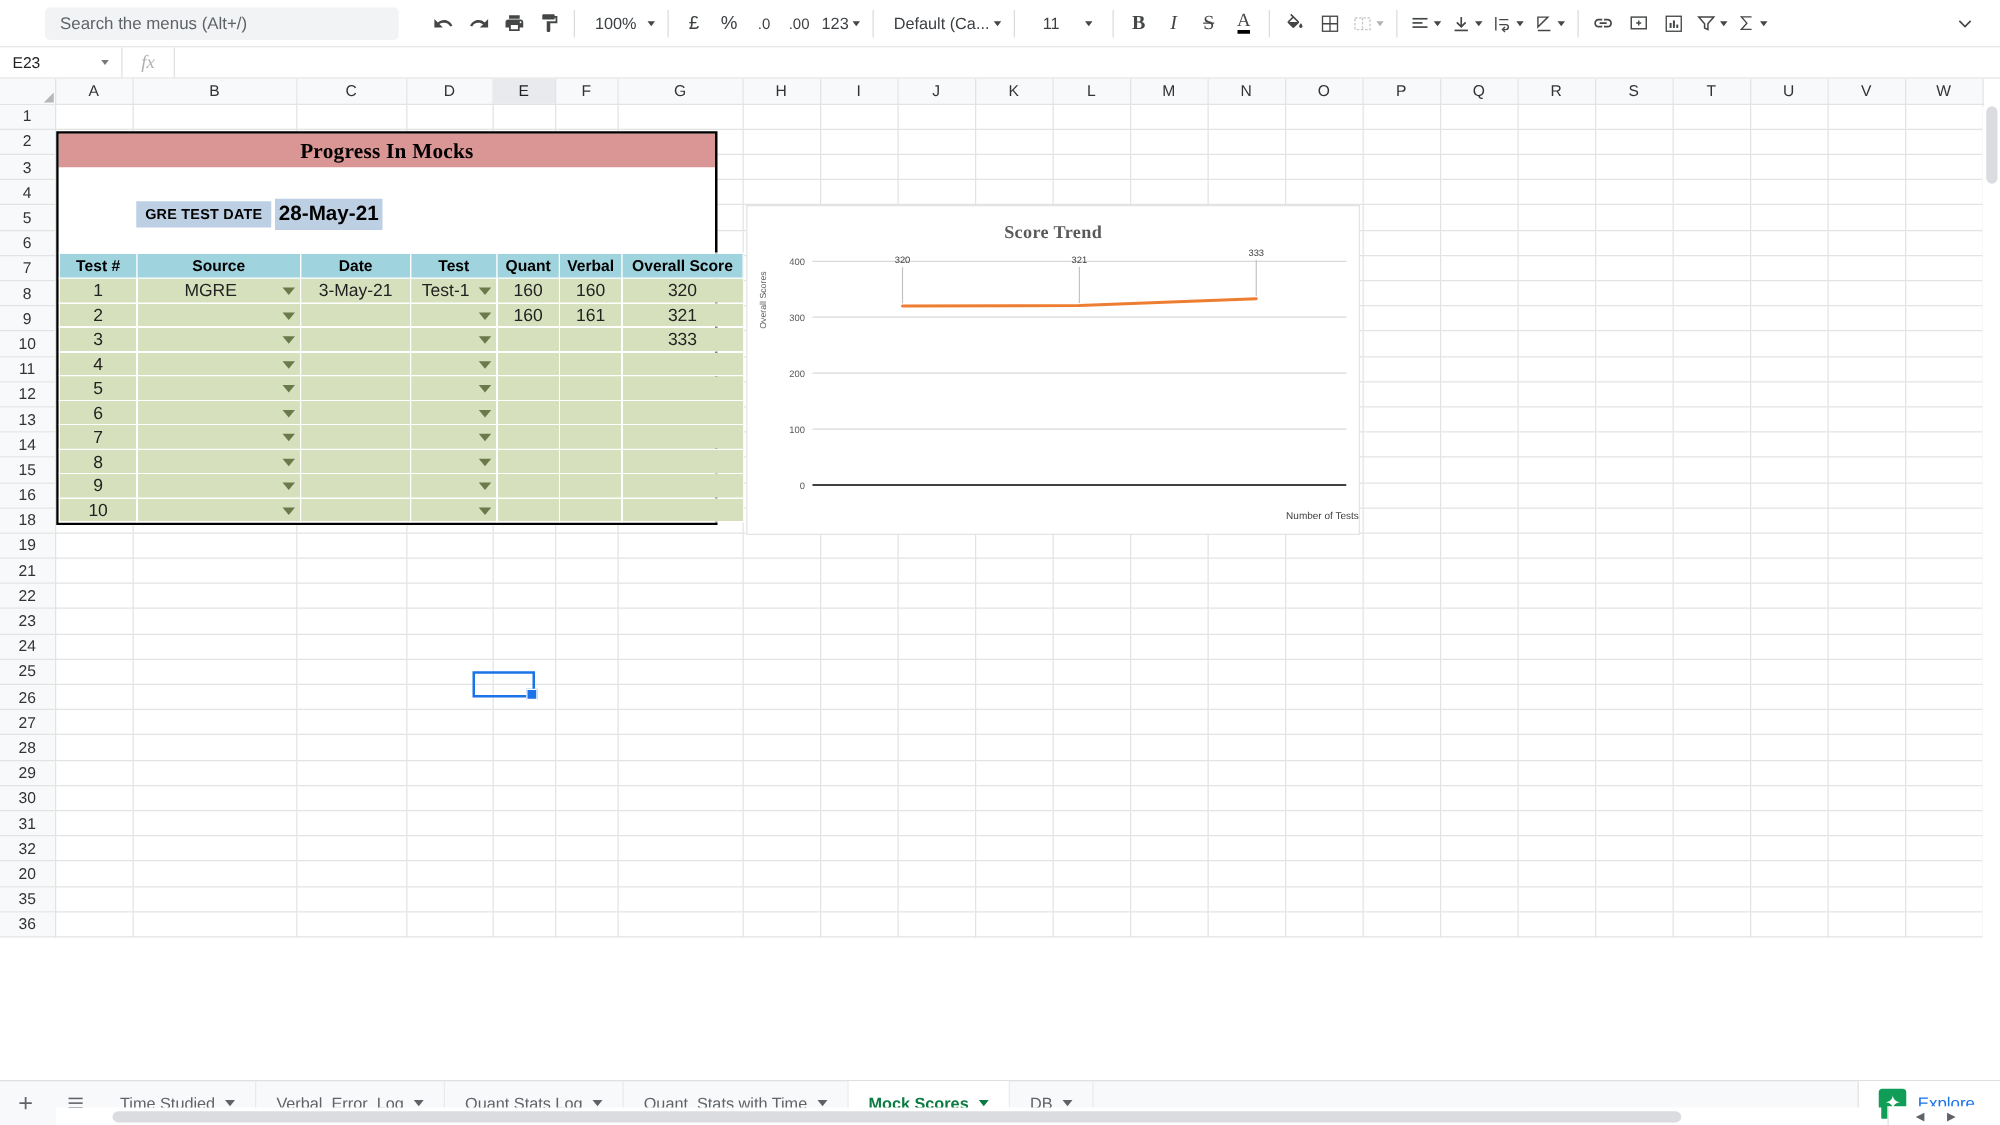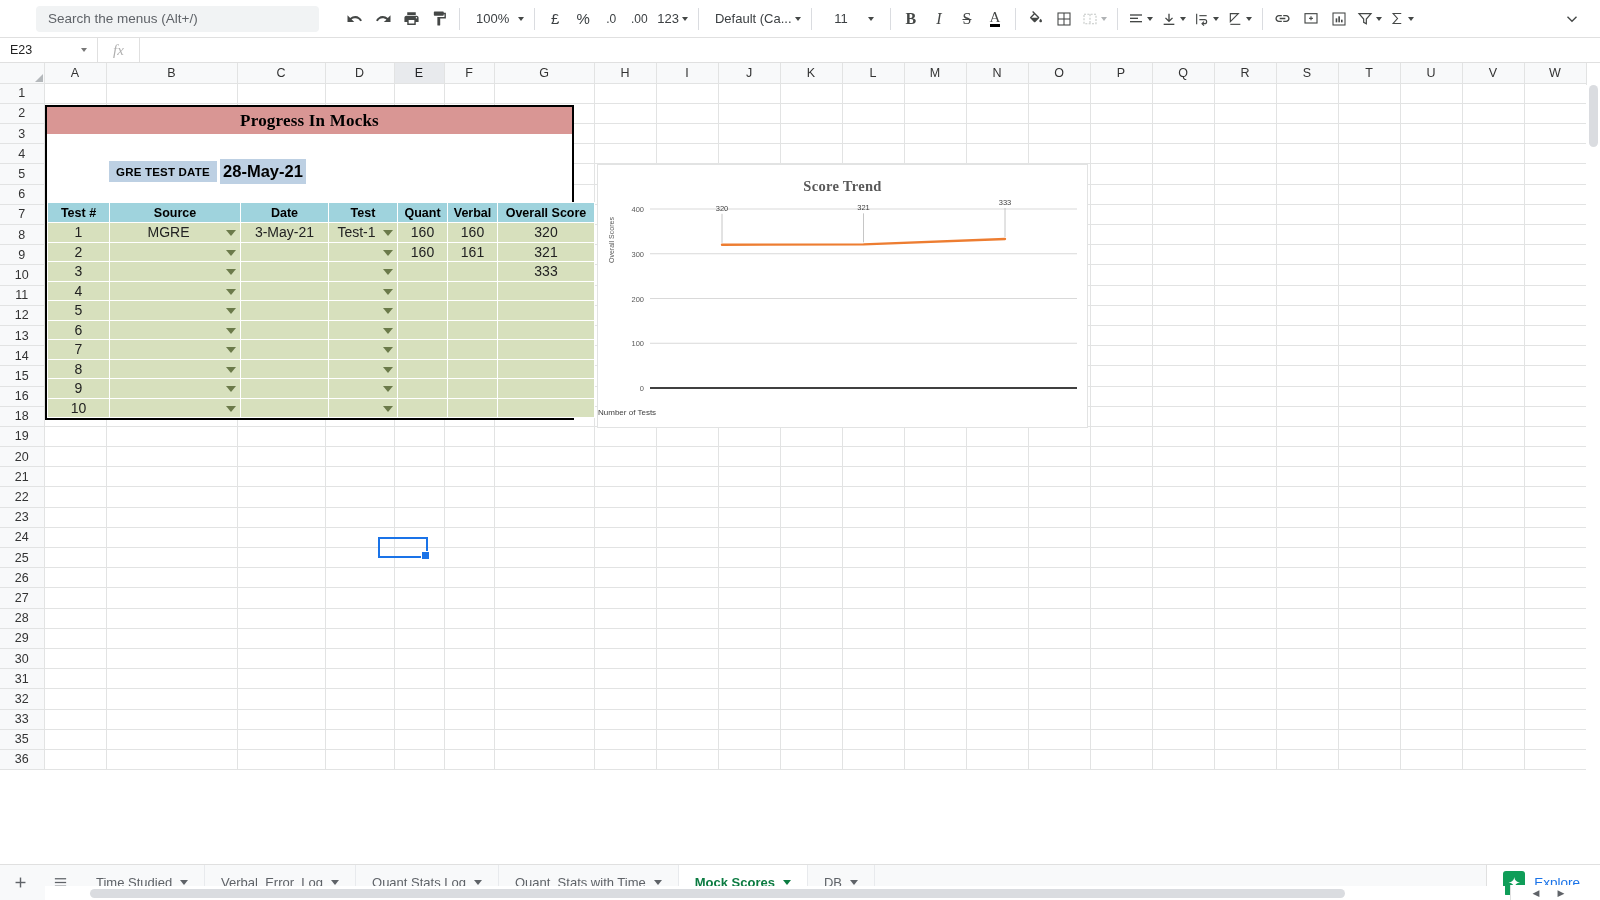--- a/index.html
+++ b/index.html
@@ -209,21 +209,21 @@
     letter-spacing: .3px;
   }
   .ch-ylab {
     position: absolute; left: 10px; top: 98px;
     font-size: 7px; color: #595959;
     transform: rotate(-90deg); transform-origin: left top;
     white-space: nowrap;
   }
   .ch-xlab {
     position: absolute; left: 0; right: 0; bottom: 10px;
-    text-align: left; font-size: 8px; color: #404040;
+    text-align: right; font-size: 8px; color: #404040;
   }
 
   
   #selcell {
     position: absolute;
     left: 378px; top: 474px;
     width: 50px; height: 21px;
     border: 2px solid #1a73e8;
     background: transparent;
     z-index: 5;
@@ -1001,359 +1001,333 @@
           <td style="width: 62px;"></td>
           <td style="width: 62px;"></td>
           <td style="width: 62px;"></td>
           <td style="width: 62px;"></td>
           <td style="width: 62px;"></td>
           <td style="width: 62px;"></td>
           <td style="width: 62px;"></td>
           <td style="width: 62px;"></td>
         </tr>
         <tr>
+          <td class="rowhdr">21</td>
+          <td style="width: 62px;"></td>
+          <td style="width: 131px;"></td>
+          <td style="width: 88px;"></td>
+          <td style="width: 69px;"></td>
+          <td style="width: 50px;"></td>
+          <td style="width: 50px;"></td>
+          <td style="width: 100px;"></td>
+          <td style="width: 62px;"></td>
+          <td style="width: 62px;"></td>
+          <td style="width: 62px;"></td>
+          <td style="width: 62px;"></td>
+          <td style="width: 62px;"></td>
+          <td style="width: 62px;"></td>
+          <td style="width: 62px;"></td>
+          <td style="width: 62px;"></td>
+          <td style="width: 62px;"></td>
+          <td style="width: 62px;"></td>
+          <td style="width: 62px;"></td>
+          <td style="width: 62px;"></td>
+          <td style="width: 62px;"></td>
+          <td style="width: 62px;"></td>
+          <td style="width: 62px;"></td>
+          <td style="width: 62px;"></td>
+        </tr>
+        <tr>
+          <td class="rowhdr">22</td>
+          <td style="width: 62px;"></td>
+          <td style="width: 131px;"></td>
+          <td style="width: 88px;"></td>
+          <td style="width: 69px;"></td>
+          <td style="width: 50px;"></td>
+          <td style="width: 50px;"></td>
+          <td style="width: 100px;"></td>
+          <td style="width: 62px;"></td>
+          <td style="width: 62px;"></td>
+          <td style="width: 62px;"></td>
+          <td style="width: 62px;"></td>
+          <td style="width: 62px;"></td>
+          <td style="width: 62px;"></td>
+          <td style="width: 62px;"></td>
+          <td style="width: 62px;"></td>
+          <td style="width: 62px;"></td>
+          <td style="width: 62px;"></td>
+          <td style="width: 62px;"></td>
+          <td style="width: 62px;"></td>
+          <td style="width: 62px;"></td>
+          <td style="width: 62px;"></td>
+          <td style="width: 62px;"></td>
+          <td style="width: 62px;"></td>
+        </tr>
+        <tr>
+          <td class="rowhdr">23</td>
+          <td style="width: 62px;"></td>
+          <td style="width: 131px;"></td>
+          <td style="width: 88px;"></td>
+          <td style="width: 69px;"></td>
+          <td style="width: 50px;"></td>
+          <td style="width: 50px;"></td>
+          <td style="width: 100px;"></td>
+          <td style="width: 62px;"></td>
+          <td style="width: 62px;"></td>
+          <td style="width: 62px;"></td>
+          <td style="width: 62px;"></td>
+          <td style="width: 62px;"></td>
+          <td style="width: 62px;"></td>
+          <td style="width: 62px;"></td>
+          <td style="width: 62px;"></td>
+          <td style="width: 62px;"></td>
+          <td style="width: 62px;"></td>
+          <td style="width: 62px;"></td>
+          <td style="width: 62px;"></td>
+          <td style="width: 62px;"></td>
+          <td style="width: 62px;"></td>
+          <td style="width: 62px;"></td>
+          <td style="width: 62px;"></td>
+        </tr>
+        <tr>
+          <td class="rowhdr">24</td>
+          <td style="width: 62px;"></td>
+          <td style="width: 131px;"></td>
+          <td style="width: 88px;"></td>
+          <td style="width: 69px;"></td>
+          <td style="width: 50px;"></td>
+          <td style="width: 50px;"></td>
+          <td style="width: 100px;"></td>
+          <td style="width: 62px;"></td>
+          <td style="width: 62px;"></td>
+          <td style="width: 62px;"></td>
+          <td style="width: 62px;"></td>
+          <td style="width: 62px;"></td>
+          <td style="width: 62px;"></td>
+          <td style="width: 62px;"></td>
+          <td style="width: 62px;"></td>
+          <td style="width: 62px;"></td>
+          <td style="width: 62px;"></td>
+          <td style="width: 62px;"></td>
+          <td style="width: 62px;"></td>
+          <td style="width: 62px;"></td>
+          <td style="width: 62px;"></td>
+          <td style="width: 62px;"></td>
+          <td style="width: 62px;"></td>
+        </tr>
+        <tr>
+          <td class="rowhdr">25</td>
+          <td style="width: 62px;"></td>
+          <td style="width: 131px;"></td>
+          <td style="width: 88px;"></td>
+          <td style="width: 69px;"></td>
+          <td style="width: 50px;"></td>
+          <td style="width: 50px;"></td>
+          <td style="width: 100px;"></td>
+          <td style="width: 62px;"></td>
+          <td style="width: 62px;"></td>
+          <td style="width: 62px;"></td>
+          <td style="width: 62px;"></td>
+          <td style="width: 62px;"></td>
+          <td style="width: 62px;"></td>
+          <td style="width: 62px;"></td>
+          <td style="width: 62px;"></td>
+          <td style="width: 62px;"></td>
+          <td style="width: 62px;"></td>
+          <td style="width: 62px;"></td>
+          <td style="width: 62px;"></td>
+          <td style="width: 62px;"></td>
+          <td style="width: 62px;"></td>
+          <td style="width: 62px;"></td>
+          <td style="width: 62px;"></td>
+        </tr>
+        <tr>
+          <td class="rowhdr">26</td>
+          <td style="width: 62px;"></td>
+          <td style="width: 131px;"></td>
+          <td style="width: 88px;"></td>
+          <td style="width: 69px;"></td>
+          <td style="width: 50px;"></td>
+          <td style="width: 50px;"></td>
+          <td style="width: 100px;"></td>
+          <td style="width: 62px;"></td>
+          <td style="width: 62px;"></td>
+          <td style="width: 62px;"></td>
+          <td style="width: 62px;"></td>
+          <td style="width: 62px;"></td>
+          <td style="width: 62px;"></td>
+          <td style="width: 62px;"></td>
+          <td style="width: 62px;"></td>
+          <td style="width: 62px;"></td>
+          <td style="width: 62px;"></td>
+          <td style="width: 62px;"></td>
+          <td style="width: 62px;"></td>
+          <td style="width: 62px;"></td>
+          <td style="width: 62px;"></td>
+          <td style="width: 62px;"></td>
+          <td style="width: 62px;"></td>
+        </tr>
+        <tr>
+          <td class="rowhdr">27</td>
+          <td style="width: 62px;"></td>
+          <td style="width: 131px;"></td>
+          <td style="width: 88px;"></td>
+          <td style="width: 69px;"></td>
+          <td style="width: 50px;"></td>
+          <td style="width: 50px;"></td>
+          <td style="width: 100px;"></td>
+          <td style="width: 62px;"></td>
+          <td style="width: 62px;"></td>
+          <td style="width: 62px;"></td>
+          <td style="width: 62px;"></td>
+          <td style="width: 62px;"></td>
+          <td style="width: 62px;"></td>
+          <td style="width: 62px;"></td>
+          <td style="width: 62px;"></td>
+          <td style="width: 62px;"></td>
+          <td style="width: 62px;"></td>
+          <td style="width: 62px;"></td>
+          <td style="width: 62px;"></td>
+          <td style="width: 62px;"></td>
+          <td style="width: 62px;"></td>
+          <td style="width: 62px;"></td>
+          <td style="width: 62px;"></td>
+        </tr>
+        <tr>
+          <td class="rowhdr">28</td>
+          <td style="width: 62px;"></td>
+          <td style="width: 131px;"></td>
+          <td style="width: 88px;"></td>
+          <td style="width: 69px;"></td>
+          <td style="width: 50px;"></td>
+          <td style="width: 50px;"></td>
+          <td style="width: 100px;"></td>
+          <td style="width: 62px;"></td>
+          <td style="width: 62px;"></td>
+          <td style="width: 62px;"></td>
+          <td style="width: 62px;"></td>
+          <td style="width: 62px;"></td>
+          <td style="width: 62px;"></td>
+          <td style="width: 62px;"></td>
+          <td style="width: 62px;"></td>
+          <td style="width: 62px;"></td>
+          <td style="width: 62px;"></td>
+          <td style="width: 62px;"></td>
+          <td style="width: 62px;"></td>
+          <td style="width: 62px;"></td>
+          <td style="width: 62px;"></td>
+          <td style="width: 62px;"></td>
+          <td style="width: 62px;"></td>
+        </tr>
+        <tr>
+          <td class="rowhdr">29</td>
+          <td style="width: 62px;"></td>
+          <td style="width: 131px;"></td>
+          <td style="width: 88px;"></td>
+          <td style="width: 69px;"></td>
+          <td style="width: 50px;"></td>
+          <td style="width: 50px;"></td>
+          <td style="width: 100px;"></td>
+          <td style="width: 62px;"></td>
+          <td style="width: 62px;"></td>
+          <td style="width: 62px;"></td>
+          <td style="width: 62px;"></td>
+          <td style="width: 62px;"></td>
+          <td style="width: 62px;"></td>
+          <td style="width: 62px;"></td>
+          <td style="width: 62px;"></td>
+          <td style="width: 62px;"></td>
+          <td style="width: 62px;"></td>
+          <td style="width: 62px;"></td>
+          <td style="width: 62px;"></td>
+          <td style="width: 62px;"></td>
+          <td style="width: 62px;"></td>
+          <td style="width: 62px;"></td>
+          <td style="width: 62px;"></td>
+        </tr>
+        <tr>
+          <td class="rowhdr">30</td>
+          <td style="width: 62px;"></td>
+          <td style="width: 131px;"></td>
+          <td style="width: 88px;"></td>
+          <td style="width: 69px;"></td>
+          <td style="width: 50px;"></td>
+          <td style="width: 50px;"></td>
+          <td style="width: 100px;"></td>
+          <td style="width: 62px;"></td>
+          <td style="width: 62px;"></td>
+          <td style="width: 62px;"></td>
+          <td style="width: 62px;"></td>
+          <td style="width: 62px;"></td>
+          <td style="width: 62px;"></td>
+          <td style="width: 62px;"></td>
+          <td style="width: 62px;"></td>
+          <td style="width: 62px;"></td>
+          <td style="width: 62px;"></td>
+          <td style="width: 62px;"></td>
+          <td style="width: 62px;"></td>
+          <td style="width: 62px;"></td>
+          <td style="width: 62px;"></td>
+          <td style="width: 62px;"></td>
+          <td style="width: 62px;"></td>
+        </tr>
+        <tr>
+          <td class="rowhdr">31</td>
+          <td style="width: 62px;"></td>
+          <td style="width: 131px;"></td>
+          <td style="width: 88px;"></td>
+          <td style="width: 69px;"></td>
+          <td style="width: 50px;"></td>
+          <td style="width: 50px;"></td>
+          <td style="width: 100px;"></td>
+          <td style="width: 62px;"></td>
+          <td style="width: 62px;"></td>
+          <td style="width: 62px;"></td>
+          <td style="width: 62px;"></td>
+          <td style="width: 62px;"></td>
+          <td style="width: 62px;"></td>
+          <td style="width: 62px;"></td>
+          <td style="width: 62px;"></td>
+          <td style="width: 62px;"></td>
+          <td style="width: 62px;"></td>
+          <td style="width: 62px;"></td>
+          <td style="width: 62px;"></td>
+          <td style="width: 62px;"></td>
+          <td style="width: 62px;"></td>
+          <td style="width: 62px;"></td>
+          <td style="width: 62px;"></td>
+        </tr>
+        <tr>
+          <td class="rowhdr">32</td>
+          <td style="width: 62px;"></td>
+          <td style="width: 131px;"></td>
+          <td style="width: 88px;"></td>
+          <td style="width: 69px;"></td>
+          <td style="width: 50px;"></td>
+          <td style="width: 50px;"></td>
+          <td style="width: 100px;"></td>
+          <td style="width: 62px;"></td>
+          <td style="width: 62px;"></td>
+          <td style="width: 62px;"></td>
+          <td style="width: 62px;"></td>
+          <td style="width: 62px;"></td>
+          <td style="width: 62px;"></td>
+          <td style="width: 62px;"></td>
+          <td style="width: 62px;"></td>
+          <td style="width: 62px;"></td>
+          <td style="width: 62px;"></td>
+          <td style="width: 62px;"></td>
+          <td style="width: 62px;"></td>
+          <td style="width: 62px;"></td>
+          <td style="width: 62px;"></td>
+          <td style="width: 62px;"></td>
+          <td style="width: 62px;"></td>
+        </tr>
+        <tr>
           <td class="rowhdr">20</td>
-          <td style="width: 62px;"></td>
-          <td style="width: 131px;"></td>
-          <td style="width: 88px;"></td>
-          <td style="width: 69px;"></td>
-          <td style="width: 50px;"></td>
-          <td style="width: 50px;"></td>
-          <td style="width: 100px;"></td>
-          <td style="width: 62px;"></td>
-          <td style="width: 62px;"></td>
-          <td style="width: 62px;"></td>
-          <td style="width: 62px;"></td>
-          <td style="width: 62px;"></td>
-          <td style="width: 62px;"></td>
-          <td style="width: 62px;"></td>
-          <td style="width: 62px;"></td>
-          <td style="width: 62px;"></td>
-          <td style="width: 62px;"></td>
-          <td style="width: 62px;"></td>
-          <td style="width: 62px;"></td>
-          <td style="width: 62px;"></td>
-          <td style="width: 62px;"></td>
-          <td style="width: 62px;"></td>
-          <td style="width: 62px;"></td>
-        </tr>
-        <tr>
-          <td class="rowhdr">21</td>
-          <td style="width: 62px;"></td>
-          <td style="width: 131px;"></td>
-          <td style="width: 88px;"></td>
-          <td style="width: 69px;"></td>
-          <td style="width: 50px;"></td>
-          <td style="width: 50px;"></td>
-          <td style="width: 100px;"></td>
-          <td style="width: 62px;"></td>
-          <td style="width: 62px;"></td>
-          <td style="width: 62px;"></td>
-          <td style="width: 62px;"></td>
-          <td style="width: 62px;"></td>
-          <td style="width: 62px;"></td>
-          <td style="width: 62px;"></td>
-          <td style="width: 62px;"></td>
-          <td style="width: 62px;"></td>
-          <td style="width: 62px;"></td>
-          <td style="width: 62px;"></td>
-          <td style="width: 62px;"></td>
-          <td style="width: 62px;"></td>
-          <td style="width: 62px;"></td>
-          <td style="width: 62px;"></td>
-          <td style="width: 62px;"></td>
-        </tr>
-        <tr>
-          <td class="rowhdr">22</td>
-          <td style="width: 62px;"></td>
-          <td style="width: 131px;"></td>
-          <td style="width: 88px;"></td>
-          <td style="width: 69px;"></td>
-          <td style="width: 50px;"></td>
-          <td style="width: 50px;"></td>
-          <td style="width: 100px;"></td>
-          <td style="width: 62px;"></td>
-          <td style="width: 62px;"></td>
-          <td style="width: 62px;"></td>
-          <td style="width: 62px;"></td>
-          <td style="width: 62px;"></td>
-          <td style="width: 62px;"></td>
-          <td style="width: 62px;"></td>
-          <td style="width: 62px;"></td>
-          <td style="width: 62px;"></td>
-          <td style="width: 62px;"></td>
-          <td style="width: 62px;"></td>
-          <td style="width: 62px;"></td>
-          <td style="width: 62px;"></td>
-          <td style="width: 62px;"></td>
-          <td style="width: 62px;"></td>
-          <td style="width: 62px;"></td>
-        </tr>
-        <tr>
-          <td class="rowhdr">23</td>
-          <td style="width: 62px;"></td>
-          <td style="width: 131px;"></td>
-          <td style="width: 88px;"></td>
-          <td style="width: 69px;"></td>
-          <td style="width: 50px;"></td>
-          <td style="width: 50px;"></td>
-          <td style="width: 100px;"></td>
-          <td style="width: 62px;"></td>
-          <td style="width: 62px;"></td>
-          <td style="width: 62px;"></td>
-          <td style="width: 62px;"></td>
-          <td style="width: 62px;"></td>
-          <td style="width: 62px;"></td>
-          <td style="width: 62px;"></td>
-          <td style="width: 62px;"></td>
-          <td style="width: 62px;"></td>
-          <td style="width: 62px;"></td>
-          <td style="width: 62px;"></td>
-          <td style="width: 62px;"></td>
-          <td style="width: 62px;"></td>
-          <td style="width: 62px;"></td>
-          <td style="width: 62px;"></td>
-          <td style="width: 62px;"></td>
-        </tr>
-        <tr>
-          <td class="rowhdr">24</td>
-          <td style="width: 62px;"></td>
-          <td style="width: 131px;"></td>
-          <td style="width: 88px;"></td>
-          <td style="width: 69px;"></td>
-          <td style="width: 50px;"></td>
-          <td style="width: 50px;"></td>
-          <td style="width: 100px;"></td>
-          <td style="width: 62px;"></td>
-          <td style="width: 62px;"></td>
-          <td style="width: 62px;"></td>
-          <td style="width: 62px;"></td>
-          <td style="width: 62px;"></td>
-          <td style="width: 62px;"></td>
-          <td style="width: 62px;"></td>
-          <td style="width: 62px;"></td>
-          <td style="width: 62px;"></td>
-          <td style="width: 62px;"></td>
-          <td style="width: 62px;"></td>
-          <td style="width: 62px;"></td>
-          <td style="width: 62px;"></td>
-          <td style="width: 62px;"></td>
-          <td style="width: 62px;"></td>
-          <td style="width: 62px;"></td>
-        </tr>
-        <tr>
-          <td class="rowhdr">25</td>
-          <td style="width: 62px;"></td>
-          <td style="width: 131px;"></td>
-          <td style="width: 88px;"></td>
-          <td style="width: 69px;"></td>
-          <td style="width: 50px;"></td>
-          <td style="width: 50px;"></td>
-          <td style="width: 100px;"></td>
-          <td style="width: 62px;"></td>
-          <td style="width: 62px;"></td>
-          <td style="width: 62px;"></td>
-          <td style="width: 62px;"></td>
-          <td style="width: 62px;"></td>
-          <td style="width: 62px;"></td>
-          <td style="width: 62px;"></td>
-          <td style="width: 62px;"></td>
-          <td style="width: 62px;"></td>
-          <td style="width: 62px;"></td>
-          <td style="width: 62px;"></td>
-          <td style="width: 62px;"></td>
-          <td style="width: 62px;"></td>
-          <td style="width: 62px;"></td>
-          <td style="width: 62px;"></td>
-          <td style="width: 62px;"></td>
-        </tr>
-        <tr>
-          <td class="rowhdr">26</td>
-          <td style="width: 62px;"></td>
-          <td style="width: 131px;"></td>
-          <td style="width: 88px;"></td>
-          <td style="width: 69px;"></td>
-          <td style="width: 50px;"></td>
-          <td style="width: 50px;"></td>
-          <td style="width: 100px;"></td>
-          <td style="width: 62px;"></td>
-          <td style="width: 62px;"></td>
-          <td style="width: 62px;"></td>
-          <td style="width: 62px;"></td>
-          <td style="width: 62px;"></td>
-          <td style="width: 62px;"></td>
-          <td style="width: 62px;"></td>
-          <td style="width: 62px;"></td>
-          <td style="width: 62px;"></td>
-          <td style="width: 62px;"></td>
-          <td style="width: 62px;"></td>
-          <td style="width: 62px;"></td>
-          <td style="width: 62px;"></td>
-          <td style="width: 62px;"></td>
-          <td style="width: 62px;"></td>
-          <td style="width: 62px;"></td>
-        </tr>
-        <tr>
-          <td class="rowhdr">27</td>
-          <td style="width: 62px;"></td>
-          <td style="width: 131px;"></td>
-          <td style="width: 88px;"></td>
-          <td style="width: 69px;"></td>
-          <td style="width: 50px;"></td>
-          <td style="width: 50px;"></td>
-          <td style="width: 100px;"></td>
-          <td style="width: 62px;"></td>
-          <td style="width: 62px;"></td>
-          <td style="width: 62px;"></td>
-          <td style="width: 62px;"></td>
-          <td style="width: 62px;"></td>
-          <td style="width: 62px;"></td>
-          <td style="width: 62px;"></td>
-          <td style="width: 62px;"></td>
-          <td style="width: 62px;"></td>
-          <td style="width: 62px;"></td>
-          <td style="width: 62px;"></td>
-          <td style="width: 62px;"></td>
-          <td style="width: 62px;"></td>
-          <td style="width: 62px;"></td>
-          <td style="width: 62px;"></td>
-          <td style="width: 62px;"></td>
-        </tr>
-        <tr>
-          <td class="rowhdr">28</td>
-          <td style="width: 62px;"></td>
-          <td style="width: 131px;"></td>
-          <td style="width: 88px;"></td>
-          <td style="width: 69px;"></td>
-          <td style="width: 50px;"></td>
-          <td style="width: 50px;"></td>
-          <td style="width: 100px;"></td>
-          <td style="width: 62px;"></td>
-          <td style="width: 62px;"></td>
-          <td style="width: 62px;"></td>
-          <td style="width: 62px;"></td>
-          <td style="width: 62px;"></td>
-          <td style="width: 62px;"></td>
-          <td style="width: 62px;"></td>
-          <td style="width: 62px;"></td>
-          <td style="width: 62px;"></td>
-          <td style="width: 62px;"></td>
-          <td style="width: 62px;"></td>
-          <td style="width: 62px;"></td>
-          <td style="width: 62px;"></td>
-          <td style="width: 62px;"></td>
-          <td style="width: 62px;"></td>
-          <td style="width: 62px;"></td>
-        </tr>
-        <tr>
-          <td class="rowhdr">29</td>
-          <td style="width: 62px;"></td>
-          <td style="width: 131px;"></td>
-          <td style="width: 88px;"></td>
-          <td style="width: 69px;"></td>
-          <td style="width: 50px;"></td>
-          <td style="width: 50px;"></td>
-          <td style="width: 100px;"></td>
-          <td style="width: 62px;"></td>
-          <td style="width: 62px;"></td>
-          <td style="width: 62px;"></td>
-          <td style="width: 62px;"></td>
-          <td style="width: 62px;"></td>
-          <td style="width: 62px;"></td>
-          <td style="width: 62px;"></td>
-          <td style="width: 62px;"></td>
-          <td style="width: 62px;"></td>
-          <td style="width: 62px;"></td>
-          <td style="width: 62px;"></td>
-          <td style="width: 62px;"></td>
-          <td style="width: 62px;"></td>
-          <td style="width: 62px;"></td>
-          <td style="width: 62px;"></td>
-          <td style="width: 62px;"></td>
-        </tr>
-        <tr>
-          <td class="rowhdr">30</td>
-          <td style="width: 62px;"></td>
-          <td style="width: 131px;"></td>
-          <td style="width: 88px;"></td>
-          <td style="width: 69px;"></td>
-          <td style="width: 50px;"></td>
-          <td style="width: 50px;"></td>
-          <td style="width: 100px;"></td>
-          <td style="width: 62px;"></td>
-          <td style="width: 62px;"></td>
-          <td style="width: 62px;"></td>
-          <td style="width: 62px;"></td>
-          <td style="width: 62px;"></td>
-          <td style="width: 62px;"></td>
-          <td style="width: 62px;"></td>
-          <td style="width: 62px;"></td>
-          <td style="width: 62px;"></td>
-          <td style="width: 62px;"></td>
-          <td style="width: 62px;"></td>
-          <td style="width: 62px;"></td>
-          <td style="width: 62px;"></td>
-          <td style="width: 62px;"></td>
-          <td style="width: 62px;"></td>
-          <td style="width: 62px;"></td>
-        </tr>
-        <tr>
-          <td class="rowhdr">31</td>
-          <td style="width: 62px;"></td>
-          <td style="width: 131px;"></td>
-          <td style="width: 88px;"></td>
-          <td style="width: 69px;"></td>
-          <td style="width: 50px;"></td>
-          <td style="width: 50px;"></td>
-          <td style="width: 100px;"></td>
-          <td style="width: 62px;"></td>
-          <td style="width: 62px;"></td>
-          <td style="width: 62px;"></td>
-          <td style="width: 62px;"></td>
-          <td style="width: 62px;"></td>
-          <td style="width: 62px;"></td>
-          <td style="width: 62px;"></td>
-          <td style="width: 62px;"></td>
-          <td style="width: 62px;"></td>
-          <td style="width: 62px;"></td>
-          <td style="width: 62px;"></td>
-          <td style="width: 62px;"></td>
-          <td style="width: 62px;"></td>
-          <td style="width: 62px;"></td>
-          <td style="width: 62px;"></td>
-          <td style="width: 62px;"></td>
-        </tr>
-        <tr>
-          <td class="rowhdr">32</td>
-          <td style="width: 62px;"></td>
-          <td style="width: 131px;"></td>
-          <td style="width: 88px;"></td>
-          <td style="width: 69px;"></td>
-          <td style="width: 50px;"></td>
-          <td style="width: 50px;"></td>
-          <td style="width: 100px;"></td>
-          <td style="width: 62px;"></td>
-          <td style="width: 62px;"></td>
-          <td style="width: 62px;"></td>
-          <td style="width: 62px;"></td>
-          <td style="width: 62px;"></td>
-          <td style="width: 62px;"></td>
-          <td style="width: 62px;"></td>
-          <td style="width: 62px;"></td>
-          <td style="width: 62px;"></td>
-          <td style="width: 62px;"></td>
-          <td style="width: 62px;"></td>
-          <td style="width: 62px;"></td>
-          <td style="width: 62px;"></td>
-          <td style="width: 62px;"></td>
-          <td style="width: 62px;"></td>
-          <td style="width: 62px;"></td>
-        </tr>
-        <tr>
-          <td class="rowhdr">33</td>
           <td style="width: 62px;"></td>
           <td style="width: 131px;"></td>
           <td style="width: 88px;"></td>
           <td style="width: 69px;"></td>
           <td style="width: 50px;"></td>
           <td style="width: 50px;"></td>
           <td style="width: 100px;"></td>
           <td style="width: 62px;"></td>
           <td style="width: 62px;"></td>
           <td style="width: 62px;"></td>

